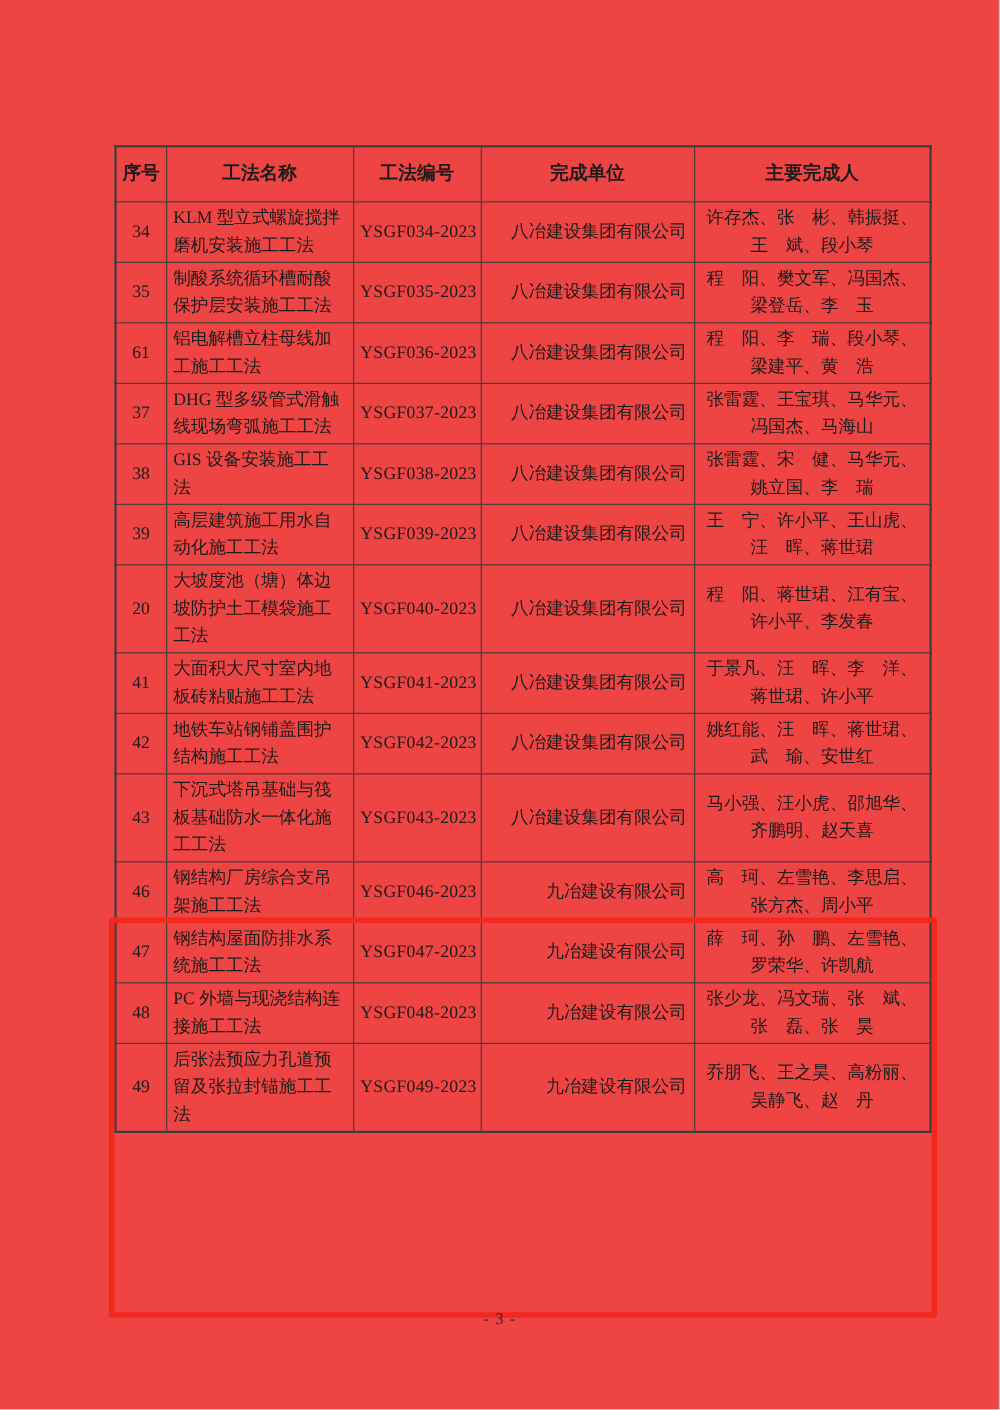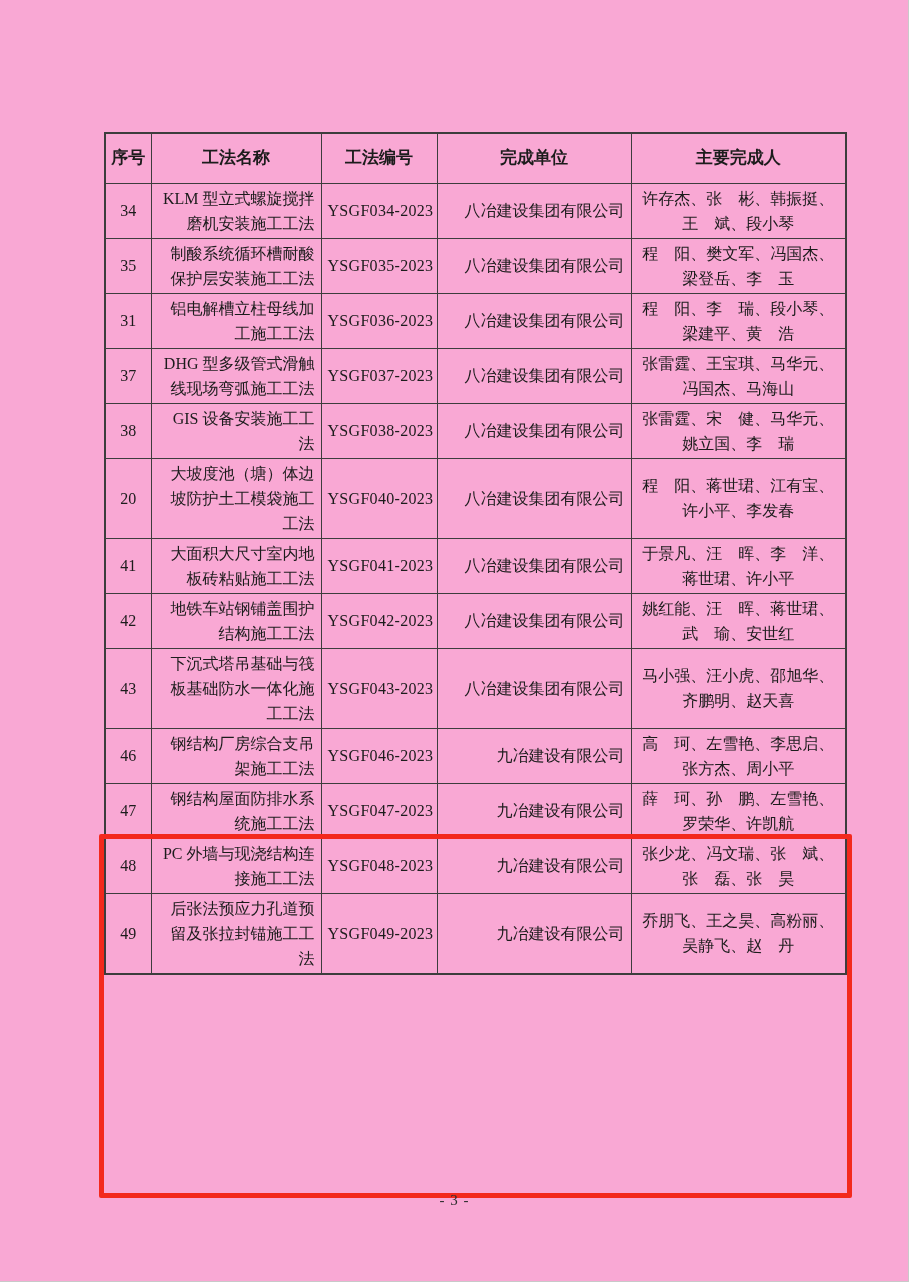--- a/index.html
+++ b/index.html
@@ -4,21 +4,21 @@
 <style>
   html, body {
     margin: 0;
     padding: 0;
     background: #ffffff;
   }
   .page {
     position: relative;
     width: 909px;
     height: 1282px;
-    background: #f9a8d4;
+    background: #ef4444;
     box-sizing: border-box;
     border-right: 1px solid #c9c9c9;
     border-bottom: 1px solid #c9c9c9;
     font-family: "Liberation Serif", "DejaVu Serif", serif;
     color: #1c1c1c;
     overflow: hidden;
   }
   .table-wrap {
     position: absolute;
     left: 104px;
@@ -50,21 +50,21 @@
     padding: 5px 13px;
     word-break: break-all;
   }
   table.methods td {
     font-size: 16px;
     line-height: 25px;
     vertical-align: middle;
     padding: 2px 6px;
   }
   td.c-no   { text-align: center; padding: 2px 2px; }
-  td.c-name { text-align: right;  padding: 2px 7px; }
+  td.c-name { text-align: left;  padding: 2px 7px; }
   td.c-code { text-align: center; letter-spacing: 0.3px; padding: 2px 2px; white-space: nowrap; margin-top: 21px; }
   td.c-unit { text-align: right; padding: 2px 2px; }
   td.c-people { text-align: center; padding: 2px 9px; }
   .red-box {
     position: absolute;
     box-sizing: border-box;
     border: 5px solid #f3291d;
     border-radius: 2px;
     pointer-events: none;
     background: transparent;
@@ -113,39 +113,46 @@
             <td class="c-people">许存杰、张　彬、韩振挺、王　斌、段小琴</td>
           </tr>
           <tr>
             <td class="c-no">35</td>
             <td class="c-name">制酸系统循环槽耐酸保护层安装施工工法</td>
             <td class="c-code">YSGF035-2023</td>
             <td class="c-unit">八冶建设集团有限公司</td>
             <td class="c-people">程　阳、樊文军、冯国杰、梁登岳、李　玉</td>
           </tr>
           <tr>
-            <td class="c-no">31</td>
+            <td class="c-no">61</td>
             <td class="c-name">铝电解槽立柱母线加工施工工法</td>
             <td class="c-code">YSGF036-2023</td>
             <td class="c-unit">八冶建设集团有限公司</td>
             <td class="c-people">程　阳、李　瑞、段小琴、梁建平、黄　浩</td>
           </tr>
           <tr>
             <td class="c-no">37</td>
             <td class="c-name">DHG 型多级管式滑触线现场弯弧施工工法</td>
             <td class="c-code">YSGF037-2023</td>
             <td class="c-unit">八冶建设集团有限公司</td>
             <td class="c-people">张雷霆、王宝琪、马华元、冯国杰、马海山</td>
           </tr>
           <tr>
             <td class="c-no">38</td>
             <td class="c-name">GIS 设备安装施工工法</td>
             <td class="c-code">YSGF038-2023</td>
             <td class="c-unit">八冶建设集团有限公司</td>
             <td class="c-people">张雷霆、宋　健、马华元、姚立国、李　瑞</td>
+          </tr>
+          <tr>
+            <td class="c-no">39</td>
+            <td class="c-name">高层建筑施工用水自动化施工工法</td>
+            <td class="c-code">YSGF039-2023</td>
+            <td class="c-unit">八冶建设集团有限公司</td>
+            <td class="c-people">王　宁、许小平、王山虎、汪　晖、蒋世珺</td>
           </tr>
           <tr>
             <td class="c-no">20</td>
             <td class="c-name">大坡度池（塘）体边坡防护土工模袋施工工法</td>
             <td class="c-code">YSGF040-2023</td>
             <td class="c-unit">八冶建设集团有限公司</td>
             <td class="c-people">程　阳、蒋世珺、江有宝、许小平、李发春</td>
           </tr>
           <tr>
             <td class="c-no">41</td>

